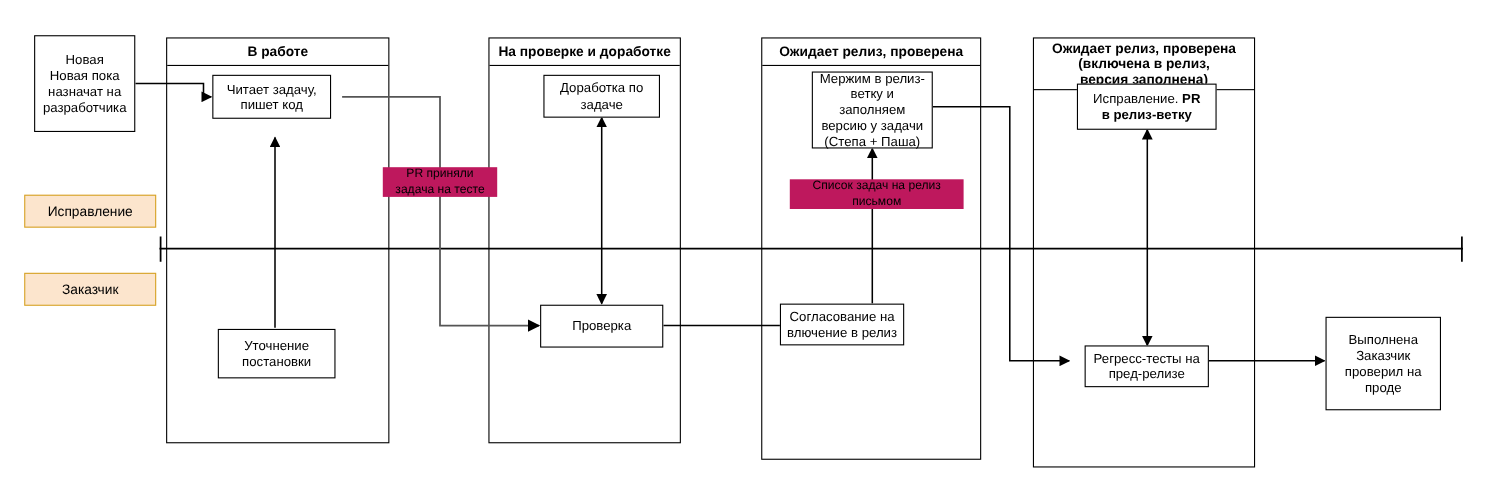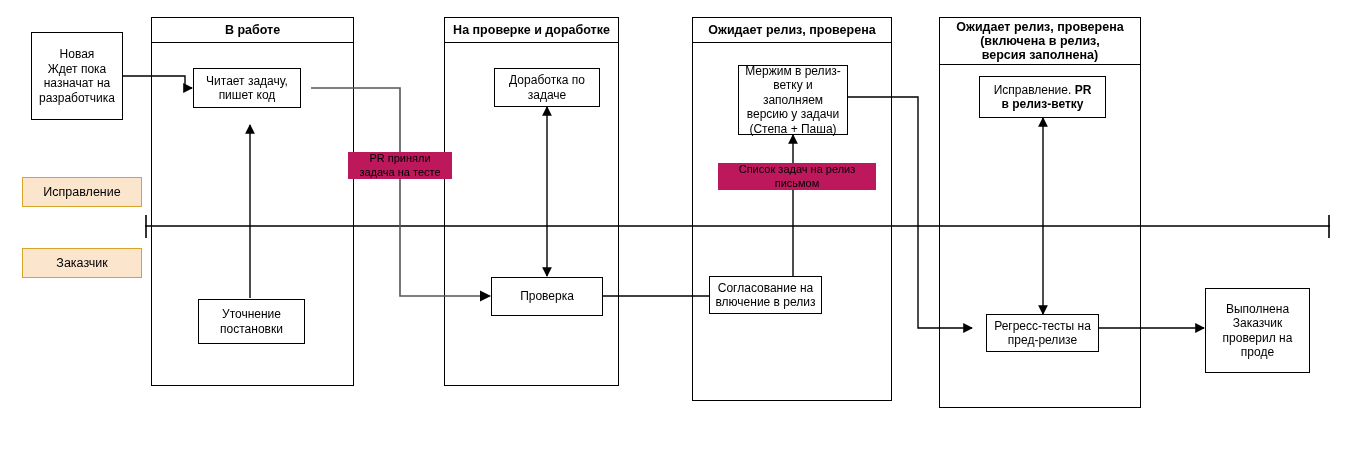--- a/index.html
+++ b/index.html
@@ -14,20 +14,21 @@
     background: #ffffff;
     font-family: "Liberation Sans", "DejaVu Sans", sans-serif;
     overflow: hidden;
   }
   
   .column {
     position: absolute;
     border: 1.6px solid #000000;
     box-sizing: border-box;
     background: transparent;
+    margin-top: 17px;
   }
   .column-header {
     position: absolute;
     left: 0;
     top: 0;
     right: 0;
     border-bottom: 1.6px solid #000000;
     box-sizing: border-box;
     display: flex;
     align-items: center;
@@ -171,21 +172,21 @@
     <path d="M 1098 328 L 1204 328" fill="none" stroke="#000000" stroke-width="1.4" marker-end="url(#arrowEnd)"></path>
   </svg>
 
   <div class="role-label" style="left:22px; top:177px; width:120px; height:30px;">Исправление</div>
 
   <div class="role-label" style="left:22px; top:248px; width:120px; height:30px;">Заказчик</div>
 
   <div class="node stacked" style="left:31px; top:32px; width:92px; height:88px;">
     <span class="title-line">Новая</span>
     <span class="gap"></span>
-    <span class="title-line">Ждет пока
+    <span class="title-line">Новая пока
 назначат на
 разработчика</span>
   </div>
 
   <div class="node" style="left:193px; top:68px; width:108px; height:40px;">Читает задачу,
 пишет код</div>
 
   <div class="node" style="left:198px; top:299px; width:107px; height:45px;">Уточнение
 постановки</div>
 

